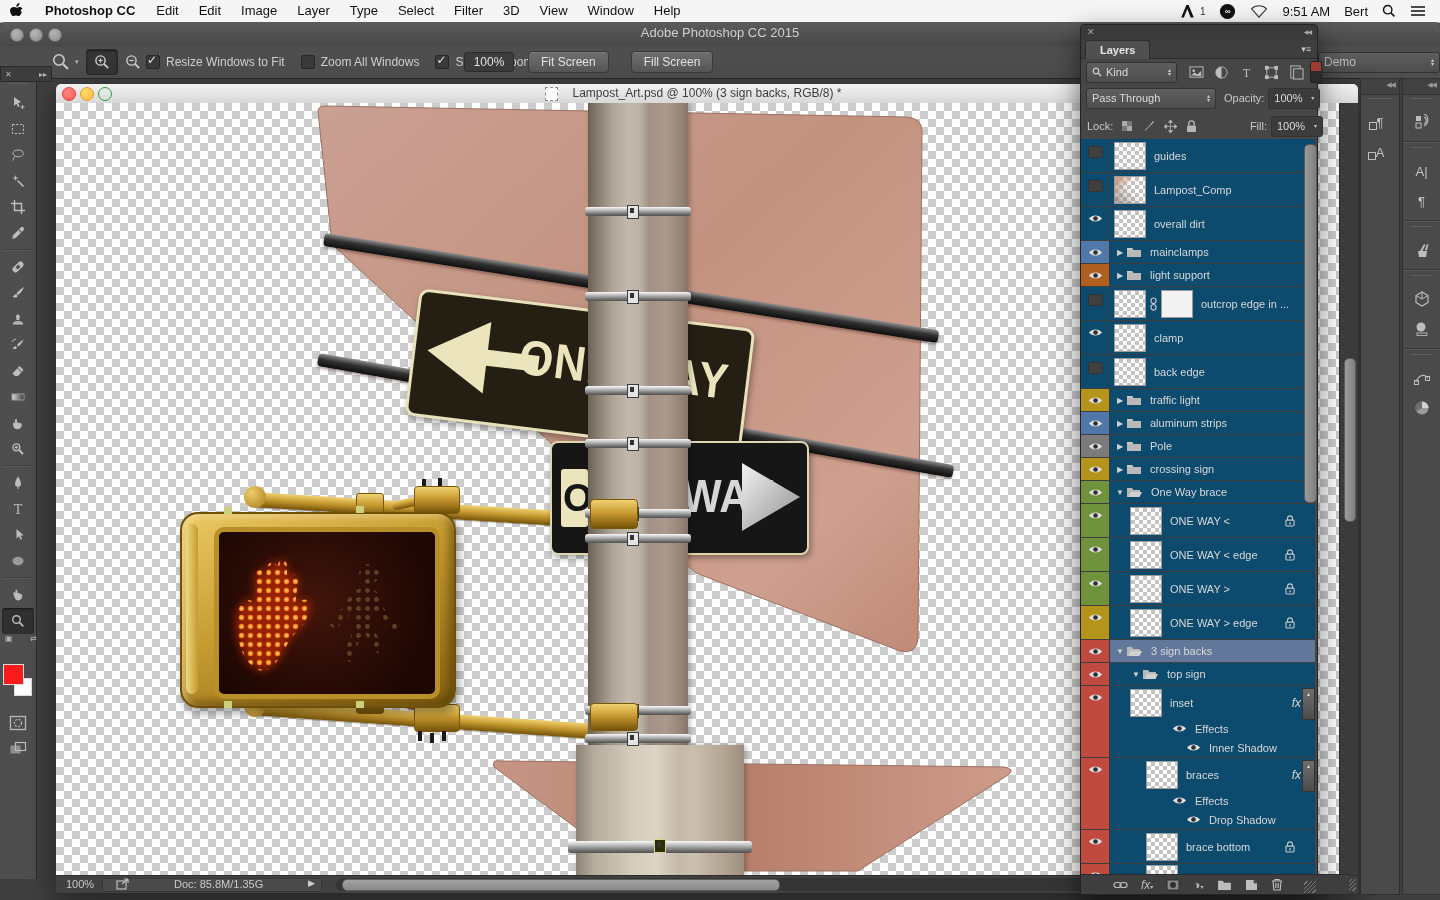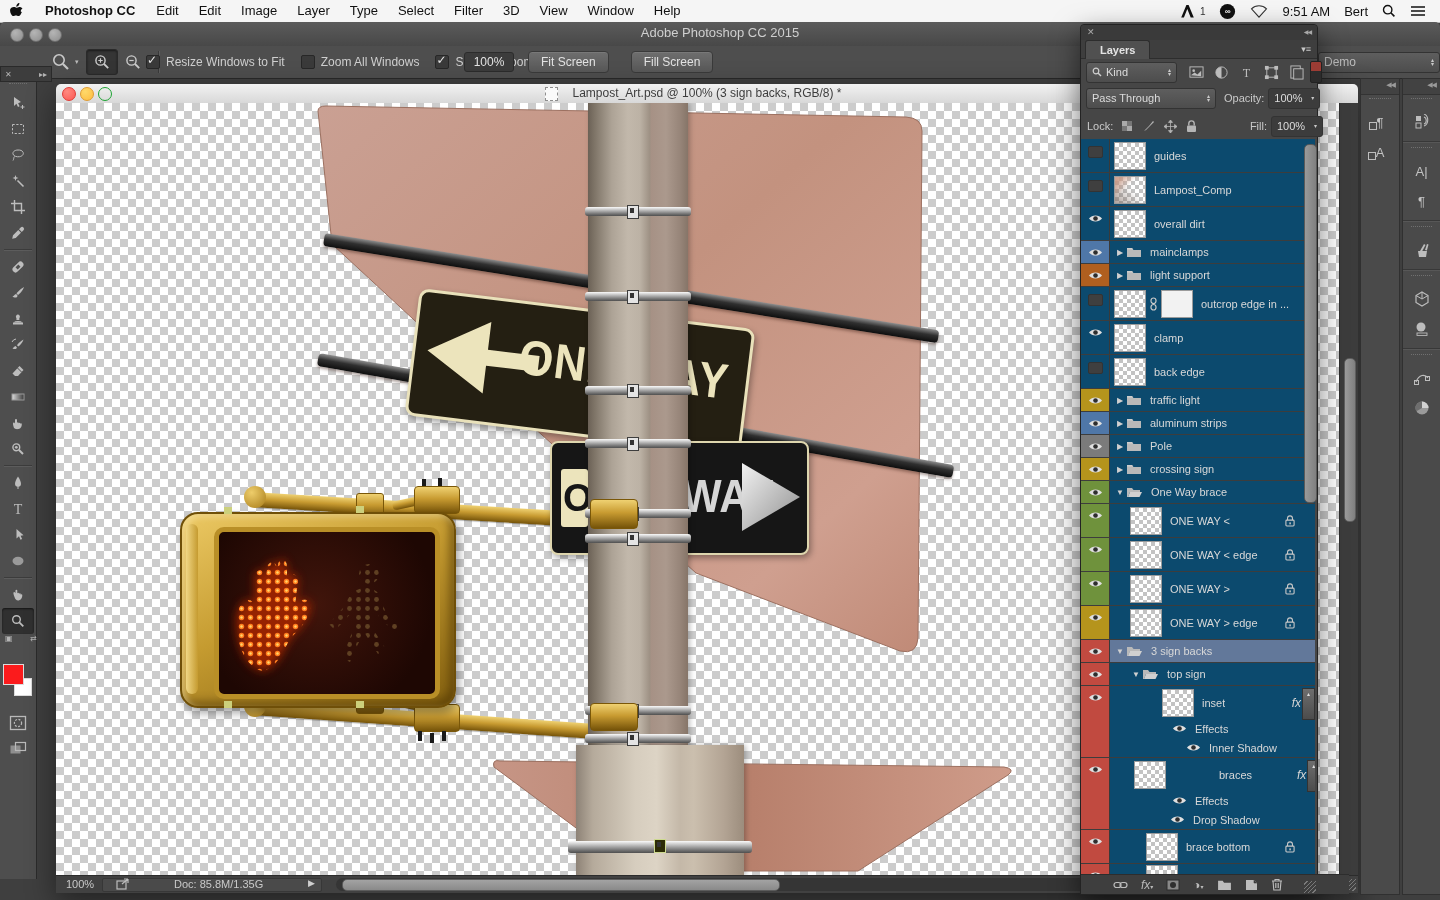--- a/index.html
+++ b/index.html
@@ -1056,21 +1056,21 @@
         <div class="lrow" style="height: 71px;">
           <div class="ltag" style="background: rgb(193, 74, 64);">
             <span class="eyewell">
               <svg width="15" height="11" viewBox="0 0 15 11">
                 <path d="M1 5.5C4 1.5 11 1.5 14 5.5 11 9.5 4 9.5 1 5.5z" fill="#e0e0e0" stroke="#33333" stroke-width=".8"></path>
                 <circle cx="7.5" cy="5.5" r="2.3" fill="#2e2e2e"></circle>
               </svg>
             </span>
           </div>
           <div class="lbody">
-            <div class="lmain" style="height: 33px; padding-left: 52px;">
+            <div class="lmain" style="height: 33px; padding-left: 20px;">
               <span class="thumb"></span>
               <span class="lname">inset</span>
               <span class="fxtag">fx</span>
               <span class="chev">▴</span>
             </div>
             <div class="sub" style="padding-left: 62px;">
               <span>
                 <svg width="15" height="11" viewBox="0 0 15 11">
                   <path d="M1 5.5C4 1.5 11 1.5 14 5.5 11 9.5 4 9.5 1 5.5z" fill="#e0e0e0" stroke="#33333" stroke-width=".8"></path>
                   <circle cx="7.5" cy="5.5" r="2.3" fill="#2e2e2e"></circle>
@@ -1092,36 +1092,36 @@
         <div class="lrow" style="height: 71px;">
           <div class="ltag" style="background: rgb(193, 74, 64);">
             <span class="eyewell">
               <svg width="15" height="11" viewBox="0 0 15 11">
                 <path d="M1 5.5C4 1.5 11 1.5 14 5.5 11 9.5 4 9.5 1 5.5z" fill="#e0e0e0" stroke="#33333" stroke-width=".8"></path>
                 <circle cx="7.5" cy="5.5" r="2.3" fill="#2e2e2e"></circle>
               </svg>
             </span>
           </div>
           <div class="lbody">
-            <div class="lmain" style="height: 33px; padding-left: 24px; gap: 45px;">
+            <div class="lmain" style="height: 33px; padding-left: 36px;">
               <span class="thumb"></span>
               <span class="lname">braces</span>
               <span class="fxtag">fx</span>
               <span class="chev">▴</span>
             </div>
             <div class="sub" style="padding-left: 62px;">
               <span>
                 <svg width="15" height="11" viewBox="0 0 15 11">
                   <path d="M1 5.5C4 1.5 11 1.5 14 5.5 11 9.5 4 9.5 1 5.5z" fill="#e0e0e0" stroke="#33333" stroke-width=".8"></path>
                   <circle cx="7.5" cy="5.5" r="2.3" fill="#2e2e2e"></circle>
                 </svg>
               </span>
               <span class="lname">Effects</span>
             </div>
-            <div class="sub" style="padding-left: 60px;">
+            <div class="sub" style="padding-left: 76px;">
               <span>
                 <svg width="15" height="11" viewBox="0 0 15 11">
                   <path d="M1 5.5C4 1.5 11 1.5 14 5.5 11 9.5 4 9.5 1 5.5z" fill="#e0e0e0" stroke="#33333" stroke-width=".8"></path>
                   <circle cx="7.5" cy="5.5" r="2.3" fill="#2e2e2e"></circle>
                 </svg>
               </span>
               <span class="lname">Drop Shadow</span>
             </div>
           </div>
         </div>

